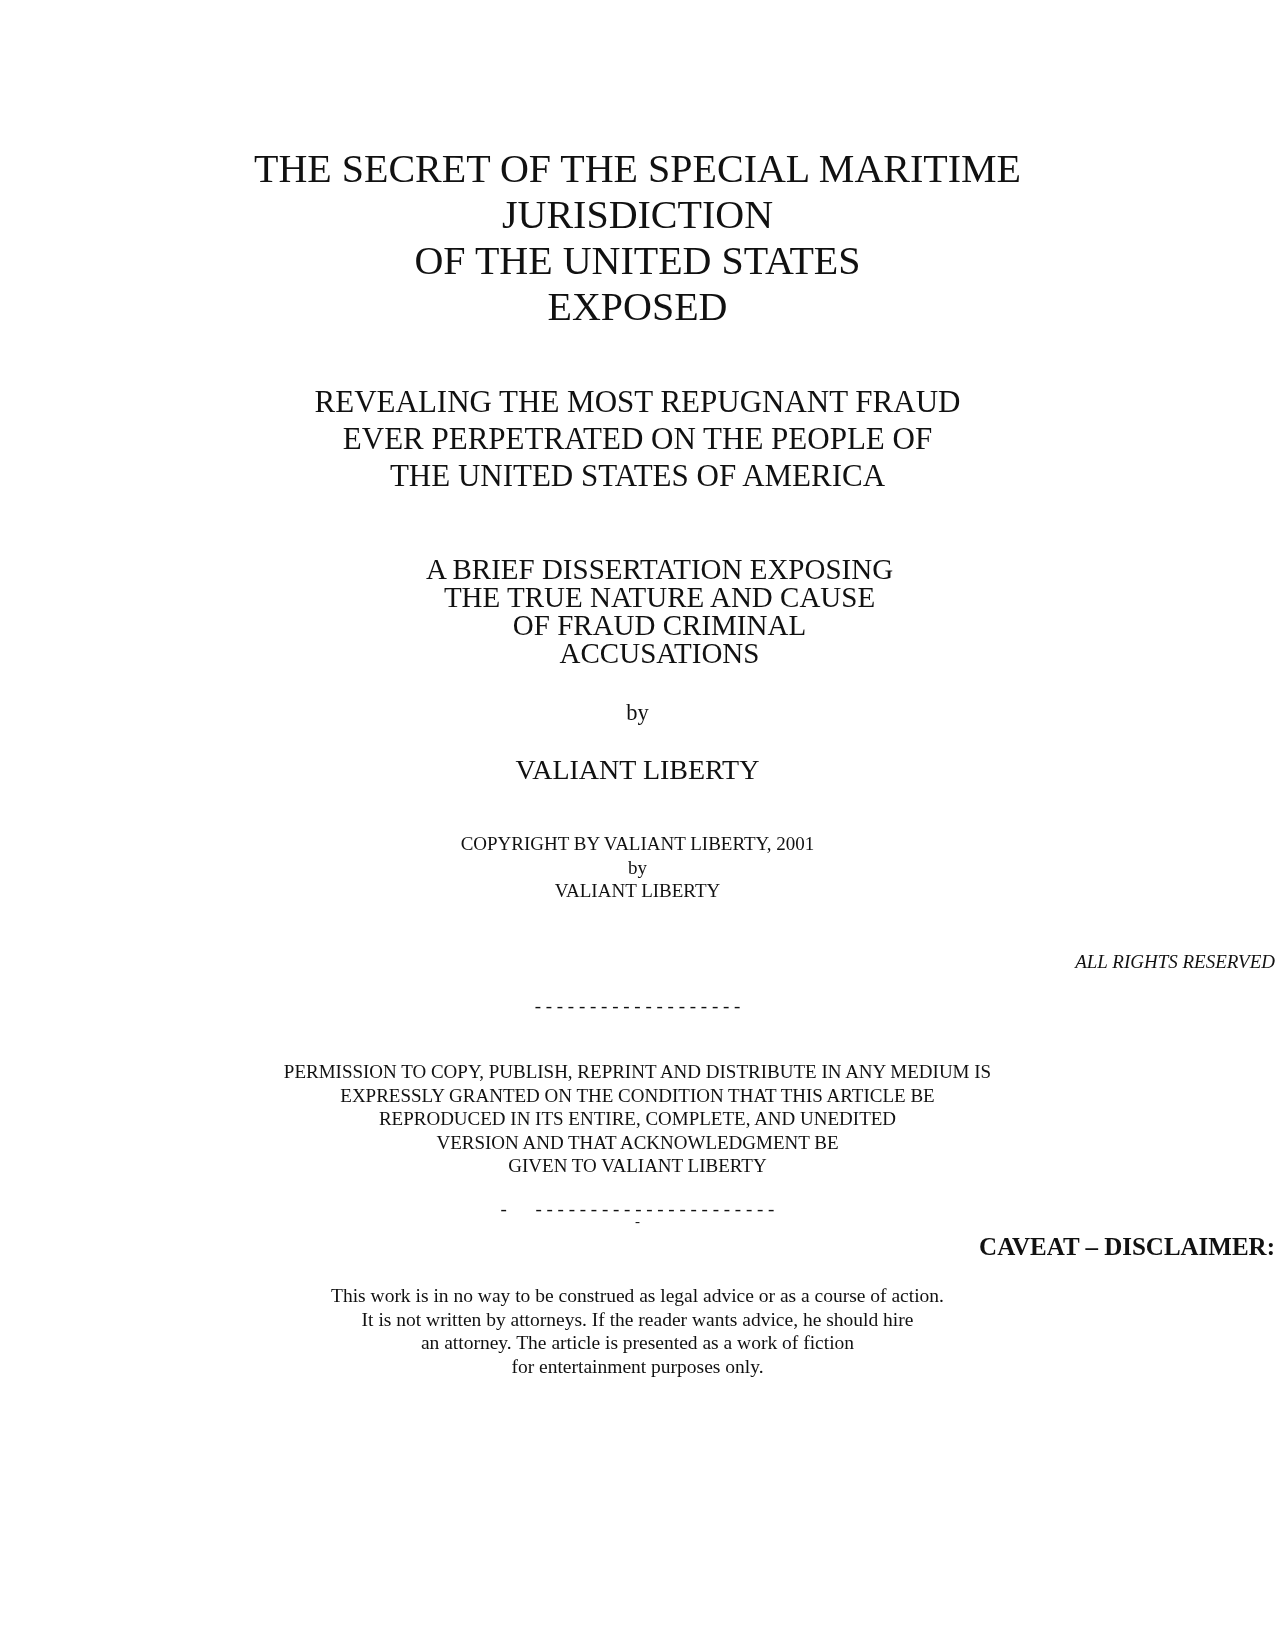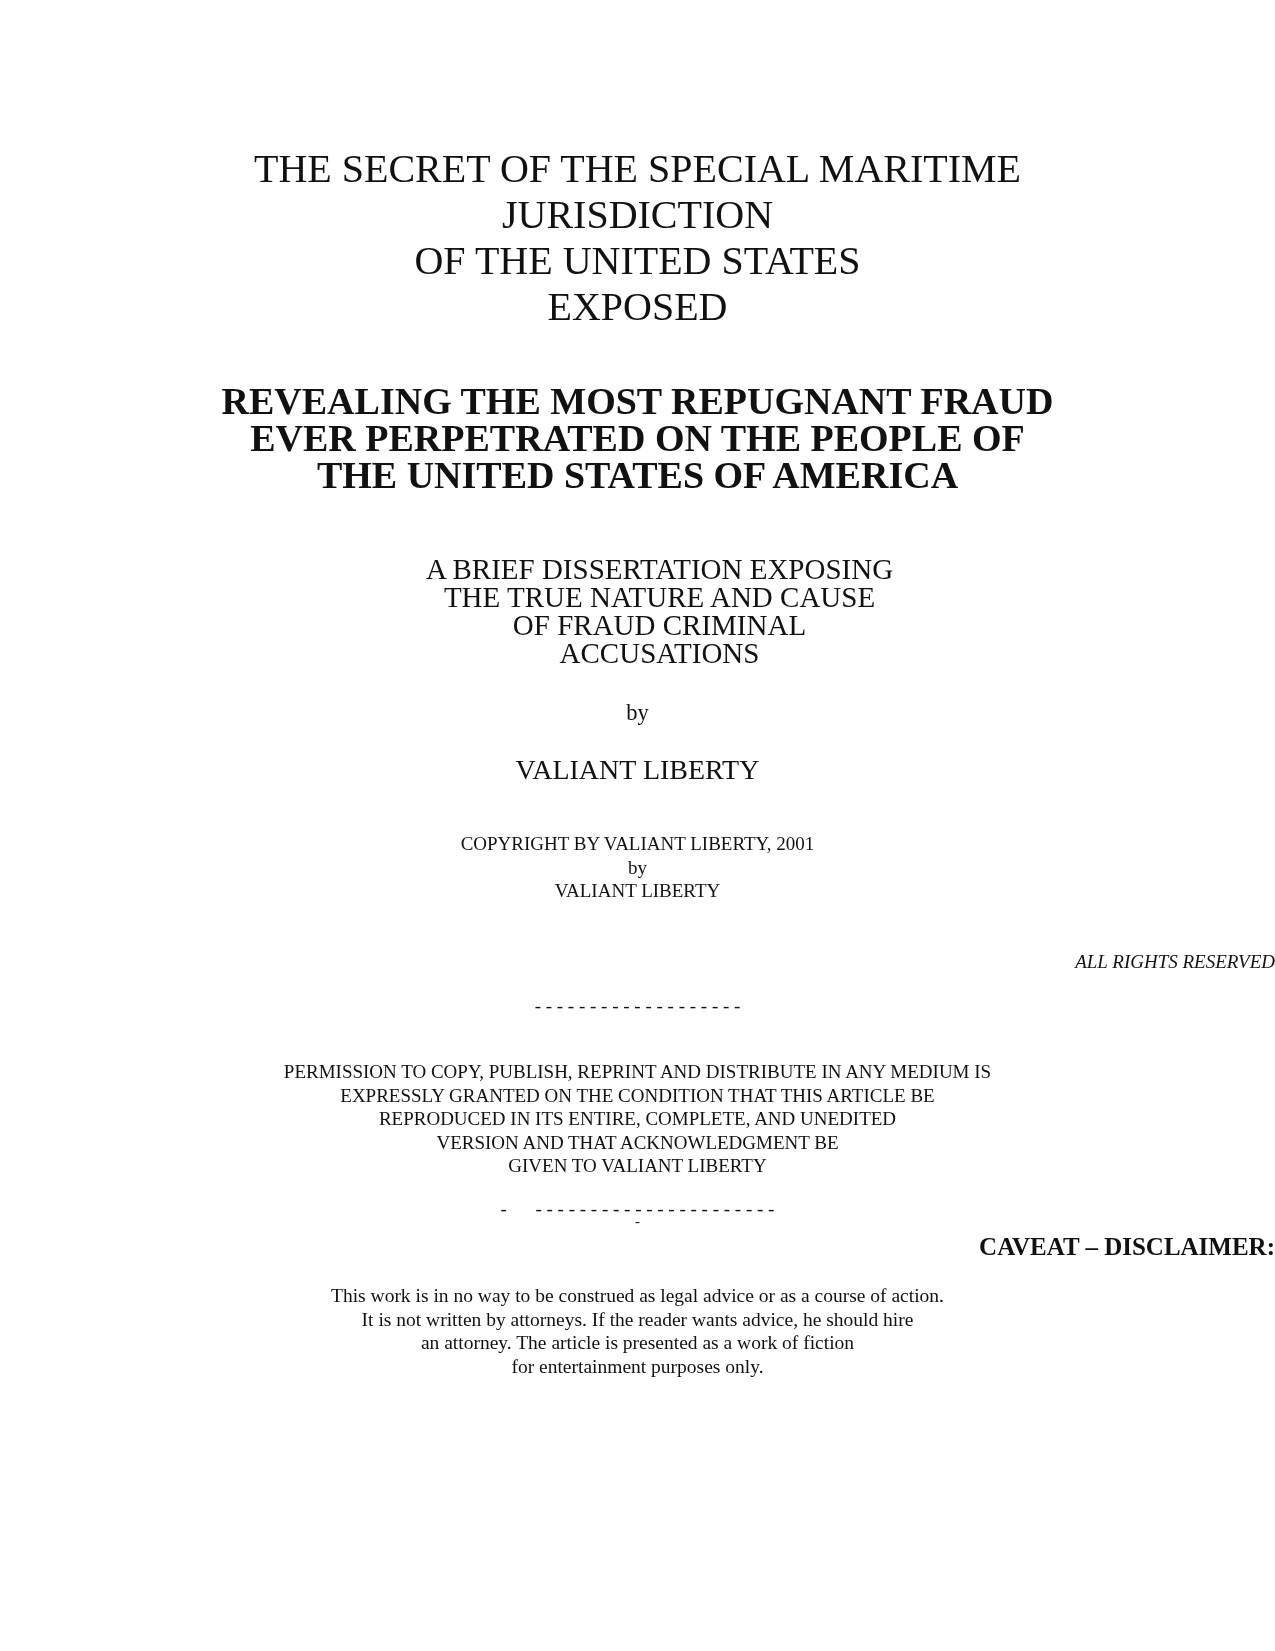--- a/index.html
+++ b/index.html
@@ -5,21 +5,21 @@
   html, body { margin: 0; padding: 0; background: #ffffff; }
   body {
     width: 1275px; height: 1651px; position: relative; overflow: hidden;
     font-family: "Liberation Serif", "DejaVu Serif", serif; color: #111111;
   }
   .page { position: absolute; left: 0; top: 0; width: 1275px; height: 1651px; }
   .block { position: absolute; left: 0; width: 1275px; text-align: center; }
   .line { display: block; white-space: pre; }
 
   .title { top: 146px; font-size: 40px; line-height: 46px; }
-  .subtitle { top: 383px; font-size: 38px; line-height: 37px; font-weight: bold; }
+  .subtitle { top: 383px; font-size: 31px; line-height: 37px; }
   .dissertation { top: 555px; font-size: 29px; line-height: 28px; margin-left: 22px; }
   .by1 { top: 699px; font-size: 22.5px; line-height: 28px; }
   .author { top: 754px; font-size: 28px; line-height: 32px; }
   .copyright { top: 832px; font-size: 19px; line-height: 23.5px; }
   .rights { top: 950px; font-size: 19px; line-height: 24px; font-style: italic; text-align: right; }
   .dash1 { top: 995px; font-size: 19px; line-height: 22px; }
   .permission { top: 1060px; font-size: 19px; line-height: 23.5px; }
   .dash2 { top: 1198px; font-size: 19px; line-height: 22px; }
   .dash2b { top: 1213px; font-size: 15px; line-height: 16px; }
   .caveat { top: 1235px; font-size: 25px; line-height: 24px; font-weight: bold; text-align: right; }

